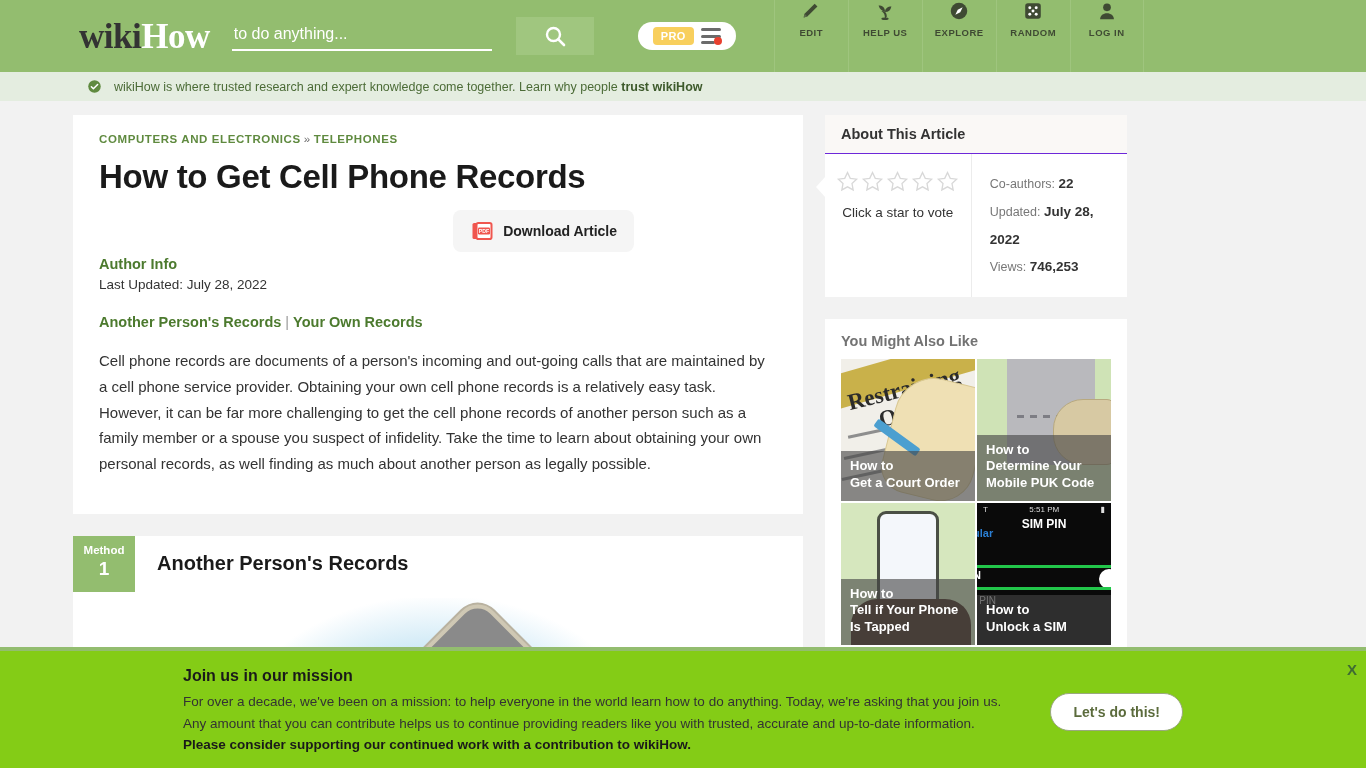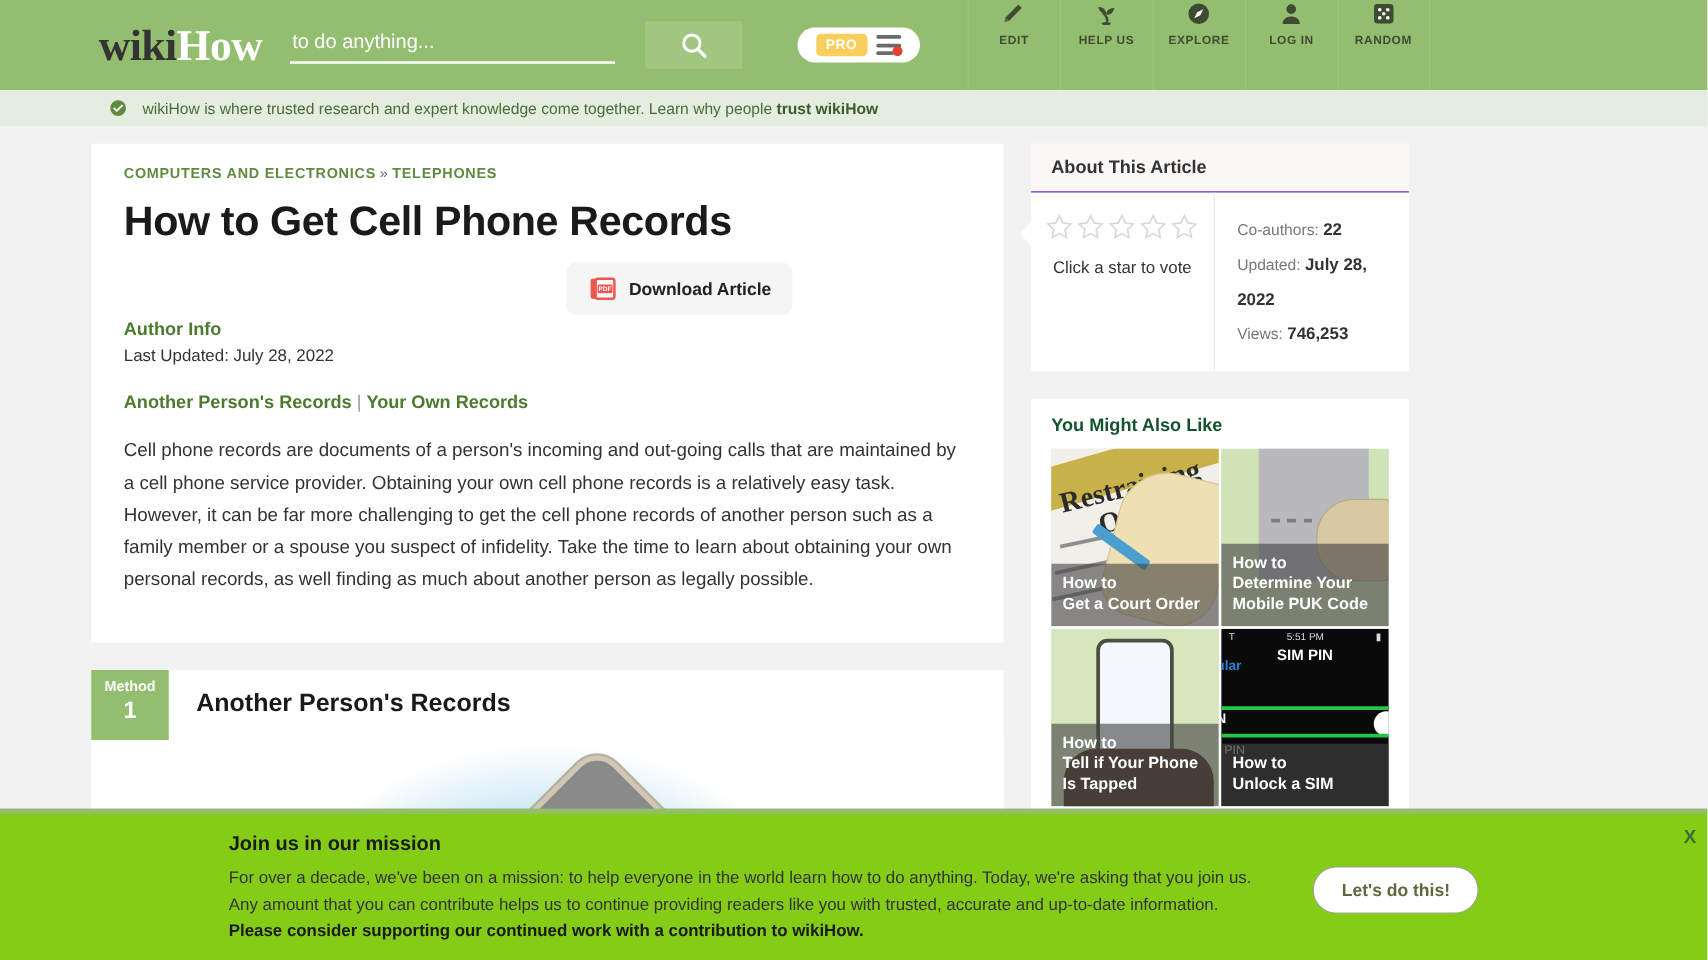--- a/index.html
+++ b/index.html
@@ -172,21 +172,21 @@
   .rating-box {
     width:147px; padding:16px 10px 22px 10px; text-align:center;
     border-right:1px solid #ececec;
   }
   .stars { display:flex; justify-content:center; gap:2px; margin-bottom:8px; }
   .star { cursor:pointer; }
   .rating-label { font-size:13.5px; color:#333; }
   .about-stats { padding:16px 0 16px 18px; font-size:12.5px; color:#777; line-height:2.06; }
   .about-stats b { color:#333; font-size:13.5px; }
 
-  .ymal-head { padding:14px 16px 10px 16px; font-size:14.5px; font-weight:bold; color:#14532d; }
+  .ymal-head { padding:14px 16px 10px 16px; font-size:14.5px; font-weight:bold; color:#737373; }
   .ymal-grid {
     display:grid; grid-template-columns:1fr 1fr; gap:2px;
     padding:0 16px 16px 16px;
   }
   .thumb {
     position:relative; height:142px; overflow:hidden; cursor:pointer;
     background:#ddd;
   }
   .thumb-cap {
     position:absolute; left:0; right:0; bottom:0;
@@ -316,38 +316,38 @@
           <svg width="22" height="22" viewBox="0 0 24 24">
             <circle cx="12" cy="12" r="9" fill="#3f4a33"></circle>
             <path d="M16 8l-2.6 5.4L8 16l2.6-5.4z" fill="#ffffff"></path>
           </svg>
         </span>
         <span class="nav-label">EXPLORE</span>
       </div>
       <div class="nav-item">
         <span class="nav-icon">
           <svg width="22" height="22" viewBox="0 0 24 24">
-            <circle cx="12" cy="8" r="4.2" fill="#3f4a33"></circle>
-            <path d="M4.5 21c0-4.2 3.4-6.6 7.5-6.6s7.5 2.4 7.5 6.6z" fill="#3f4a33"></path>
-          </svg>
-        </span>
-        <span class="nav-label">LOG IN</span>
-      </div>
-      <div class="nav-item">
-        <span class="nav-icon">
-          <svg width="22" height="22" viewBox="0 0 24 24">
             <rect x="3.5" y="3.5" width="17" height="17" rx="3" fill="#3f4a33"></rect>
             <circle cx="8.5" cy="8.5" r="1.6" fill="#fff"></circle>
             <circle cx="15.5" cy="8.5" r="1.6" fill="#fff"></circle>
             <circle cx="12" cy="12" r="1.6" fill="#fff"></circle>
             <circle cx="8.5" cy="15.5" r="1.6" fill="#fff"></circle>
             <circle cx="15.5" cy="15.5" r="1.6" fill="#fff"></circle>
           </svg>
         </span>
         <span class="nav-label">RANDOM</span>
+      </div>
+      <div class="nav-item">
+        <span class="nav-icon">
+          <svg width="22" height="22" viewBox="0 0 24 24">
+            <circle cx="12" cy="8" r="4.2" fill="#3f4a33"></circle>
+            <path d="M4.5 21c0-4.2 3.4-6.6 7.5-6.6s7.5 2.4 7.5 6.6z" fill="#3f4a33"></path>
+          </svg>
+        </span>
+        <span class="nav-label">LOG IN</span>
       </div>
     </div>
   </div>
 </div>
 
 <div class="trustbar">
   <div class="trustbar-inner">
     <span class="check-icon">
       <svg width="15" height="15" viewBox="0 0 24 24">
         <circle cx="12" cy="12" r="10" fill="#5f8a3f"></circle>

